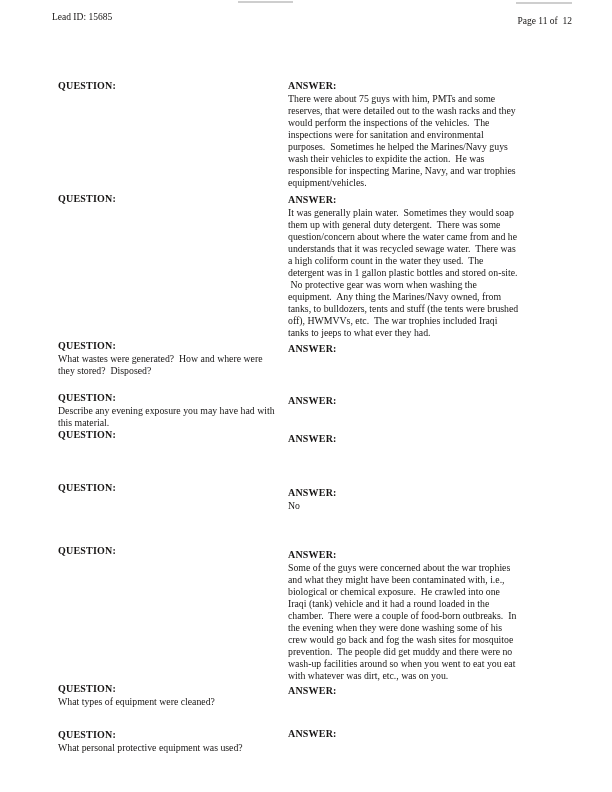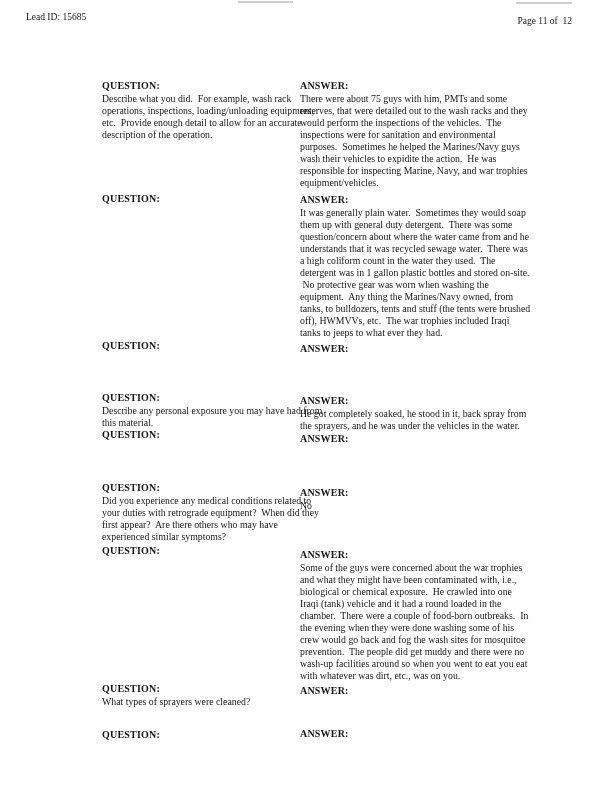--- a/index.html
+++ b/index.html
@@ -5,25 +5,25 @@
   html,body { margin:0; padding:0; background:#ffffff; }
   .page {
     position:relative;
     width:612px; height:792px;
     background:#ffffff;
     font-family:"Liberation Serif","DejaVu Serif",serif;
     color:#171514;
     overflow:hidden;
   }
   .scan-line { position:absolute; height:2px; background:#c2c2c2; opacity:.8; }
-  .hdr-left  { position:absolute; left:26px;  top:12px; font-size:9.5px; white-space:pre; }
+  .hdr-left  { position:absolute; left:52px;  top:12px; font-size:9.5px; white-space:pre; }
   .hdr-right { position:absolute; right:40px; top:16px; font-size:9.5px; white-space:pre; }
   .qa-block  { position:absolute; }
-  .col-q { left:58px;  width:246px;margin-left:44px; }
-  .col-a { left:300px; width:282px; }
+  .col-q { left:58px;  width:246px; }
+  .col-a { left:288px; width:282px; }
   .qa-label {
     font-weight:bold;
     font-size:10px;
     line-height:13px;
     letter-spacing:.2px;
   }
   .qa-text {
     font-size:9.8px;
     line-height:12px;
     white-space:pre-wrap;
@@ -36,55 +36,50 @@
 <div class="page">
 
   <div class="scan-line" style="left:238px; top:1px; width:55px;"></div>
   <div class="scan-line" style="left:516px; top:2px; width:56px;"></div>
 
   <div class="hdr-left">Lead ID: 15685</div>
   <div class="hdr-right">Page 11 of  12</div>
 
   <div class="qa-block col-q" style="top:79px">
     <div class="qa-label">QUESTION:</div>
-    <div class="qa-text">Describe what you did.  For example, wash rack
-operations, inspections, loading/unloading equipment,
-etc.  Provide enough detail to allow for an accurate
-description of the operation.</div>
   </div>
   <div class="qa-block col-q" style="top:192px">
     <div class="qa-label">QUESTION:</div>
   </div>
   <div class="qa-block col-q" style="top:339px">
     <div class="qa-label">QUESTION:</div>
+    <div class="qa-text">What wastes were generated?  How and where were
+they stored?  Disposed?</div>
   </div>
   <div class="qa-block col-q" style="top:391px">
     <div class="qa-label">QUESTION:</div>
-    <div class="qa-text">Describe any personal exposure you may have had from
+    <div class="qa-text">Describe any evening exposure you may have had with
 this material.</div>
   </div>
   <div class="qa-block col-q" style="top:428px">
     <div class="qa-label">QUESTION:</div>
   </div>
   <div class="qa-block col-q" style="top:481px">
     <div class="qa-label">QUESTION:</div>
-    <div class="qa-text">Did you experience any medical conditions related to
-your duties with retrograde equipment?  When did they
-first appear?  Are there others who may have
-experienced similar symptoms?</div>
   </div>
   <div class="qa-block col-q" style="top:544px">
     <div class="qa-label">QUESTION:</div>
   </div>
   <div class="qa-block col-q" style="top:682px">
     <div class="qa-label">QUESTION:</div>
-    <div class="qa-text">What types of sprayers were cleaned?</div>
+    <div class="qa-text">What types of equipment were cleaned?</div>
   </div>
   <div class="qa-block col-q" style="top:728px">
     <div class="qa-label">QUESTION:</div>
+    <div class="qa-text">What personal protective equipment was used?</div>
   </div>
 
   <div class="qa-block col-a" style="top:79px">
     <div class="qa-label">ANSWER:</div>
     <div class="qa-text">There were about 75 guys with him, PMTs and some
 reserves, that were detailed out to the wash racks and they
 would perform the inspections of the vehicles.  The
 inspections were for sanitation and environmental
 purposes.  Sometimes he helped the Marines/Navy guys
 wash their vehicles to expidite the action.  He was
@@ -103,22 +98,20 @@
 equipment.  Any thing the Marines/Navy owned, from
 tanks, to bulldozers, tents and stuff (the tents were brushed
 off), HWMVVs, etc.  The war trophies included Iraqi
 tanks to jeeps to what ever they had.</div>
   </div>
   <div class="qa-block col-a" style="top:342px">
     <div class="qa-label">ANSWER:</div>
   </div>
   <div class="qa-block col-a" style="top:394px">
     <div class="qa-label">ANSWER:</div>
-    <div class="qa-text">He got completely soaked, he stood in it, back spray from
-the sprayers, and he was under the vehicles in the water.</div>
   </div>
   <div class="qa-block col-a" style="top:432px">
     <div class="qa-label">ANSWER:</div>
   </div>
   <div class="qa-block col-a" style="top:486px">
     <div class="qa-label">ANSWER:</div>
     <div class="qa-text">No</div>
   </div>
   <div class="qa-block col-a" style="top:548px">
     <div class="qa-label">ANSWER:</div>

